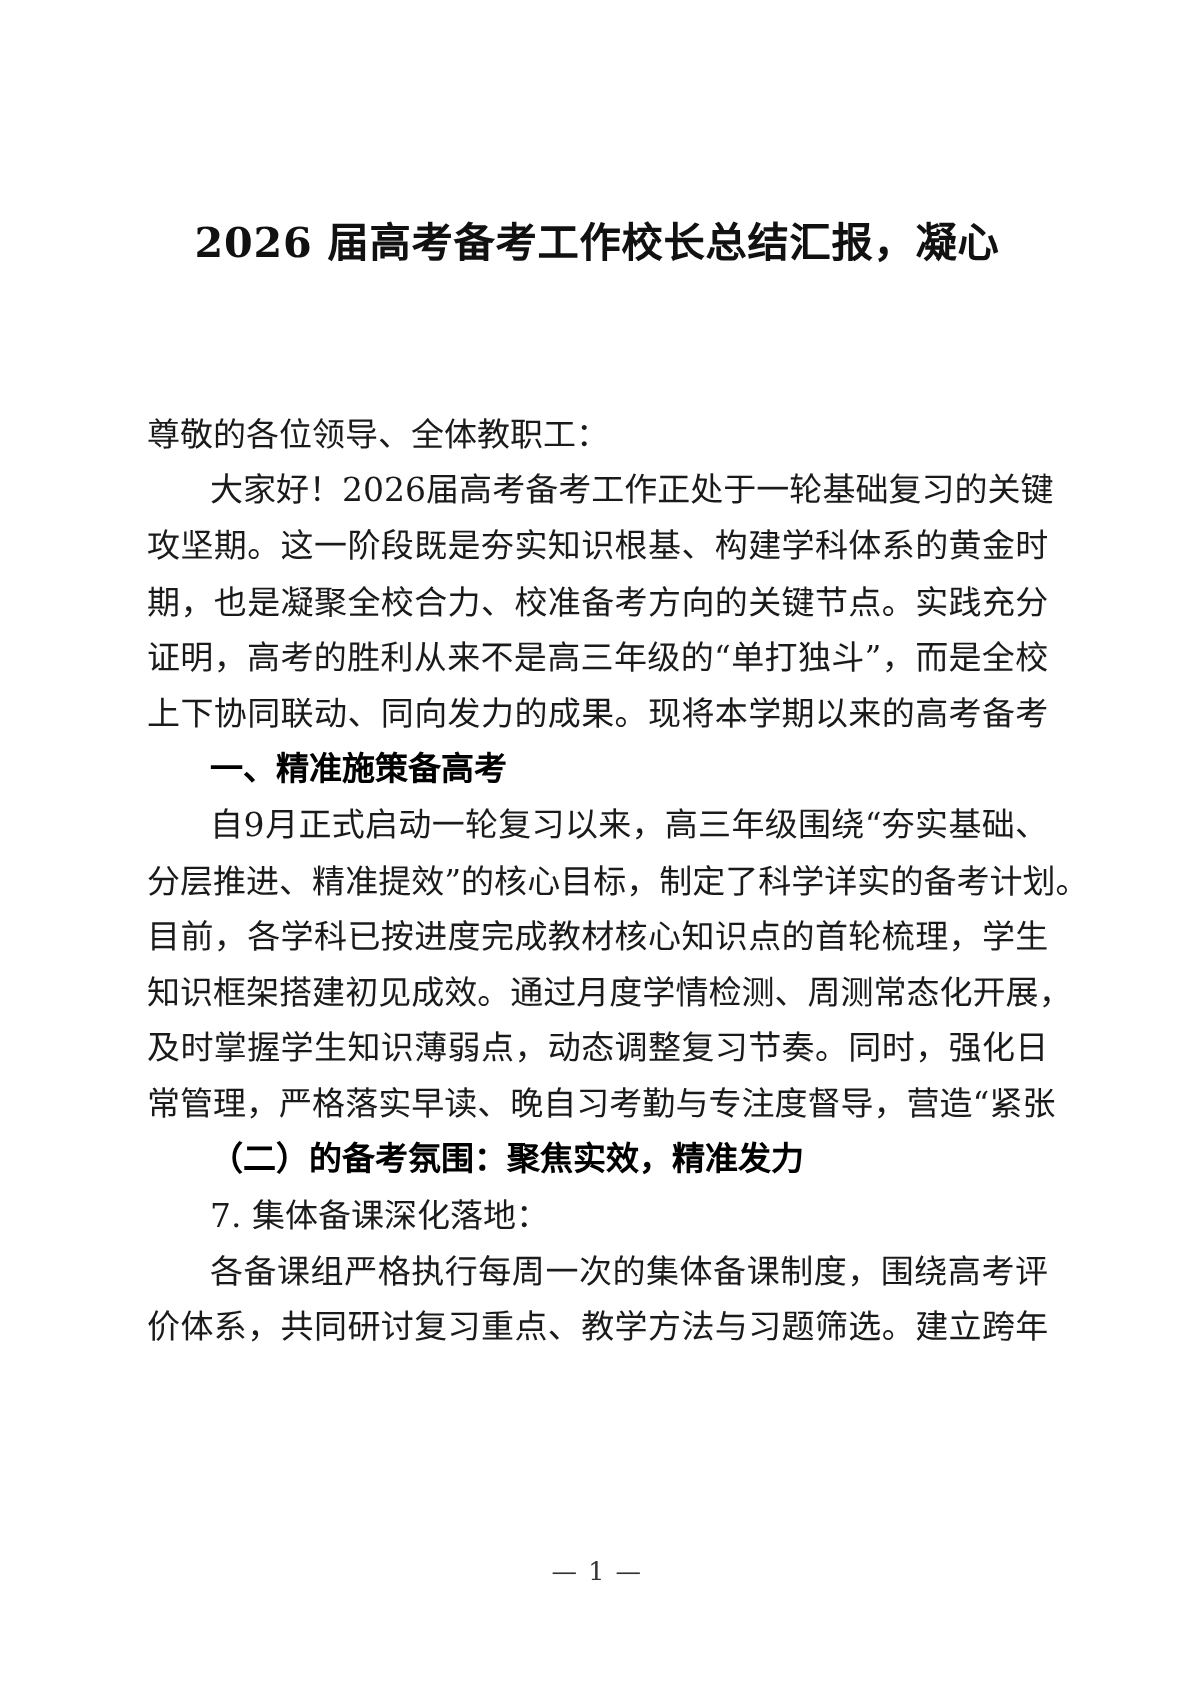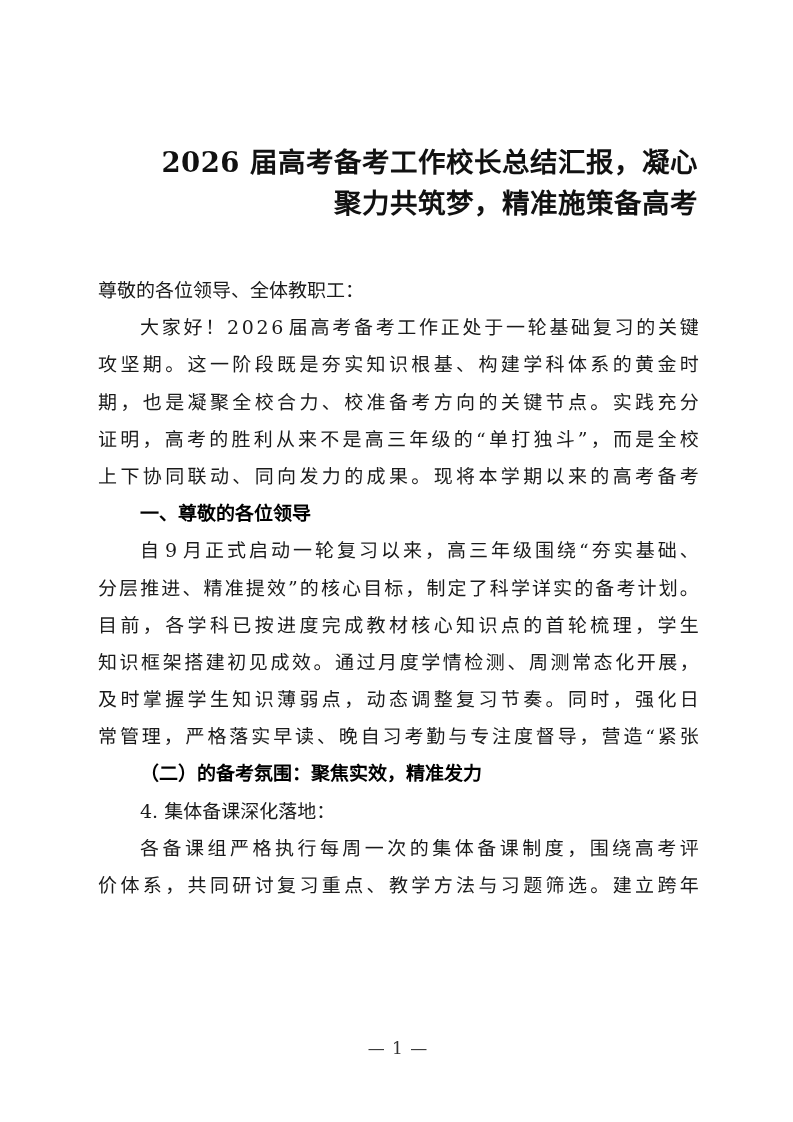--- a/index.html
+++ b/index.html
@@ -36,36 +36,35 @@
     font-family: "DejaVu Serif", "Liberation Serif", serif;
     font-weight: 700;
     font-size: 27.5px;
     line-height: 41px;
     letter-spacing: 0.5px;
     color: #111111;
   }
   .doc-title .t-line {
     display: block;
     white-space: nowrap;
-    text-align: right;
   }
 
   
   .body-block {
     position: absolute;
     left: 98px;
     top: 272px;
     width: 601px;
   }
 
   .line {
     display: block;
     height: 37.2px;
     line-height: 37.2px;
-    font-size: 19px;
+    font-size: 22px;
     font-family: "DejaVu Serif", "Liberation Serif", serif;
     color: #1a1a1a;
     white-space: nowrap;
     letter-spacing: 0;
   }
 
   
   .line.just {
     display: flex;
     justify-content: space-between;
@@ -101,21 +100,20 @@
     letter-spacing: 1px;
   }
 </style>
 </head>
 <body>
 
 <div class="page">
 
   <div class="doc-title">
     <span class="t-line">2026 届高考备考工作校长总结汇报，凝心</span>
-    <span class="t-line">聚力共筑梦，精准施策备高考</span>
   </div>
 
   <div class="body-block" id="body-block">
       <div class="line flow">尊敬的各位领导、全体教职工：</div>
       <div class="line just ind1">
         <span>大</span>
         <span>家</span>
         <span>好</span>
         <span>！</span>
         <span>2</span>
@@ -253,21 +251,21 @@
         <span>学</span>
         <span>期</span>
         <span>以</span>
         <span>来</span>
         <span>的</span>
         <span>高</span>
         <span>考</span>
         <span>备</span>
         <span>考</span>
       </div>
-      <div class="line flow ind1 bold">一、尊敬的各位领导</div>
+      <div class="line flow ind1 bold">一、精准施策备高考</div>
       <div class="line just ind1">
         <span>自</span>
         <span> </span>
         <span>9</span>
         <span> </span>
         <span>月</span>
         <span>正</span>
         <span>式</span>
         <span>启</span>
         <span>动</span>
@@ -434,21 +432,21 @@
         <span>督</span>
         <span>导</span>
         <span>，</span>
         <span>营</span>
         <span>造</span>
         <span>“</span>
         <span>紧</span>
         <span>张</span>
       </div>
       <div class="line flow ind1 bold">（二）的备考氛围：聚焦实效，精准发力</div>
-      <div class="line flow ind1">4. 集体备课深化落地：</div>
+      <div class="line flow ind1">7. 集体备课深化落地：</div>
       <div class="line just ind1">
         <span>各</span>
         <span>备</span>
         <span>课</span>
         <span>组</span>
         <span>严</span>
         <span>格</span>
         <span>执</span>
         <span>行</span>
         <span>每</span>

